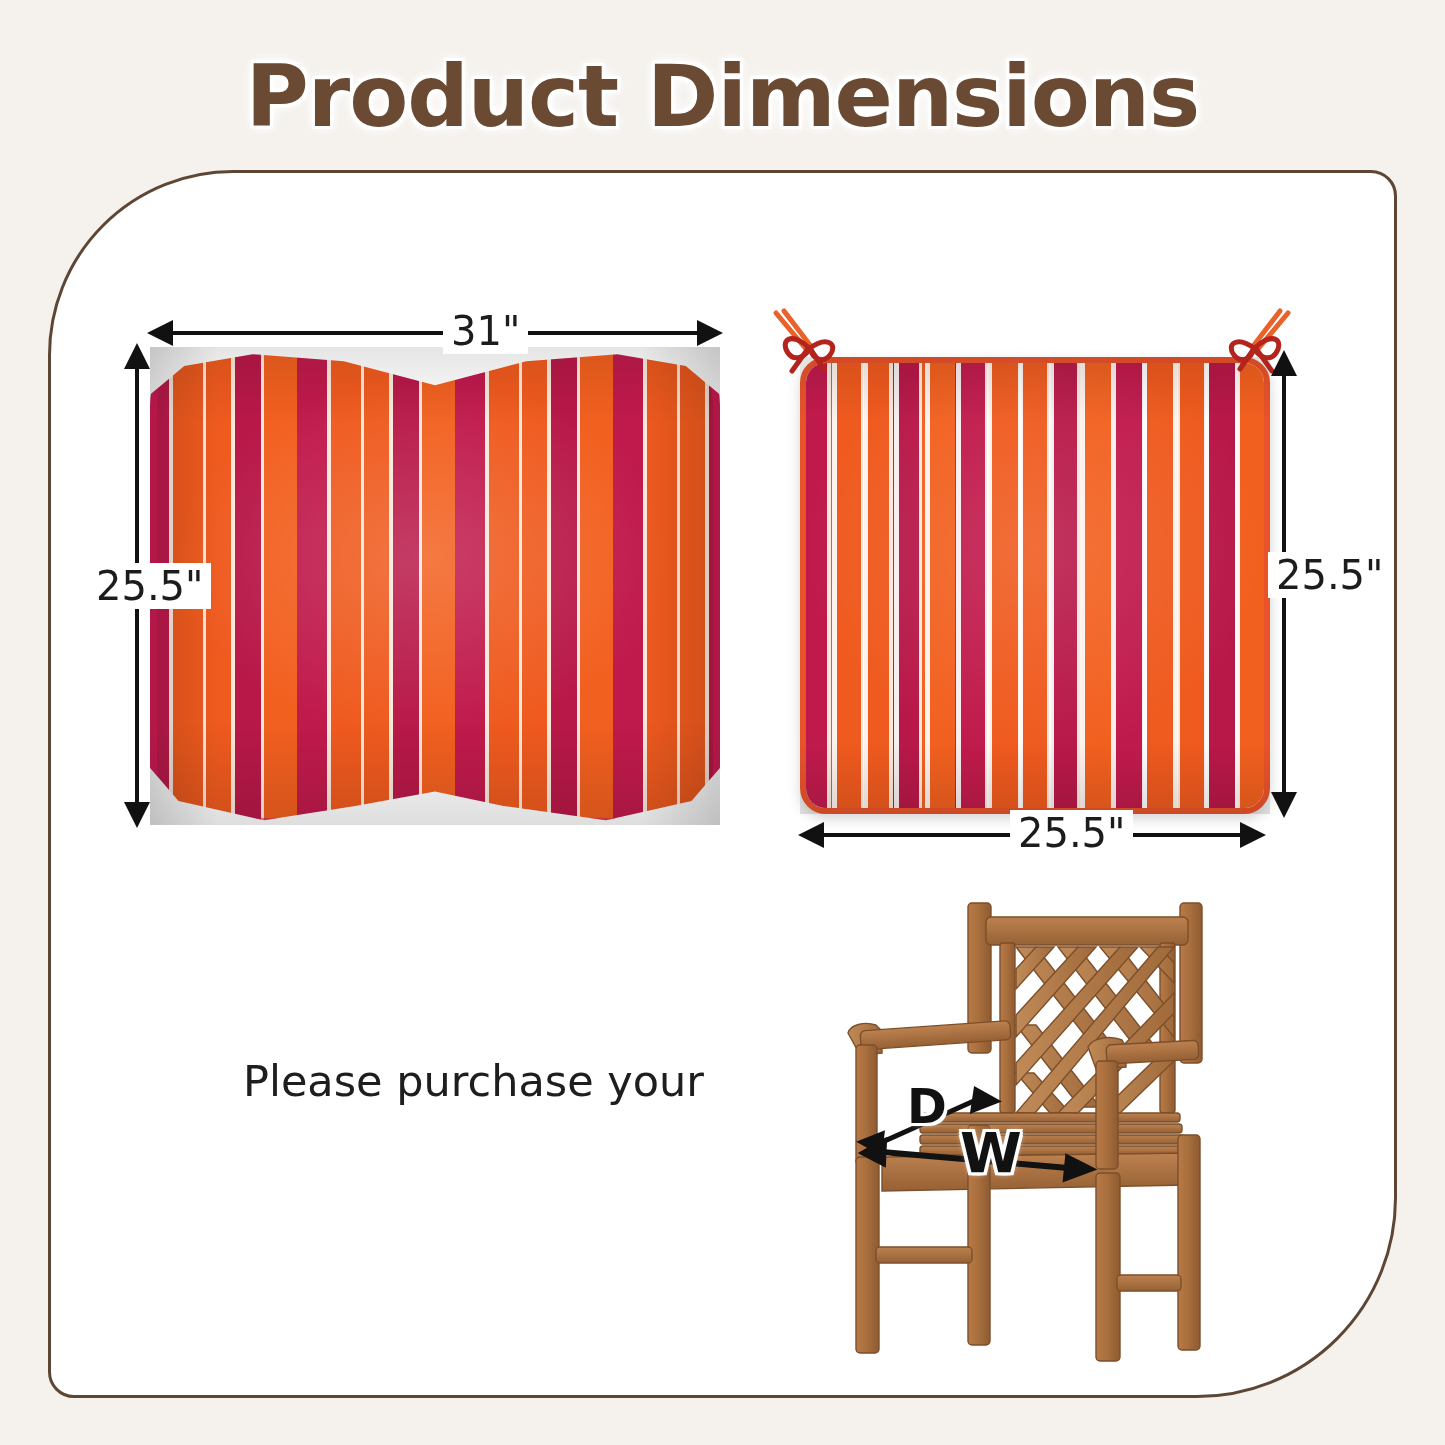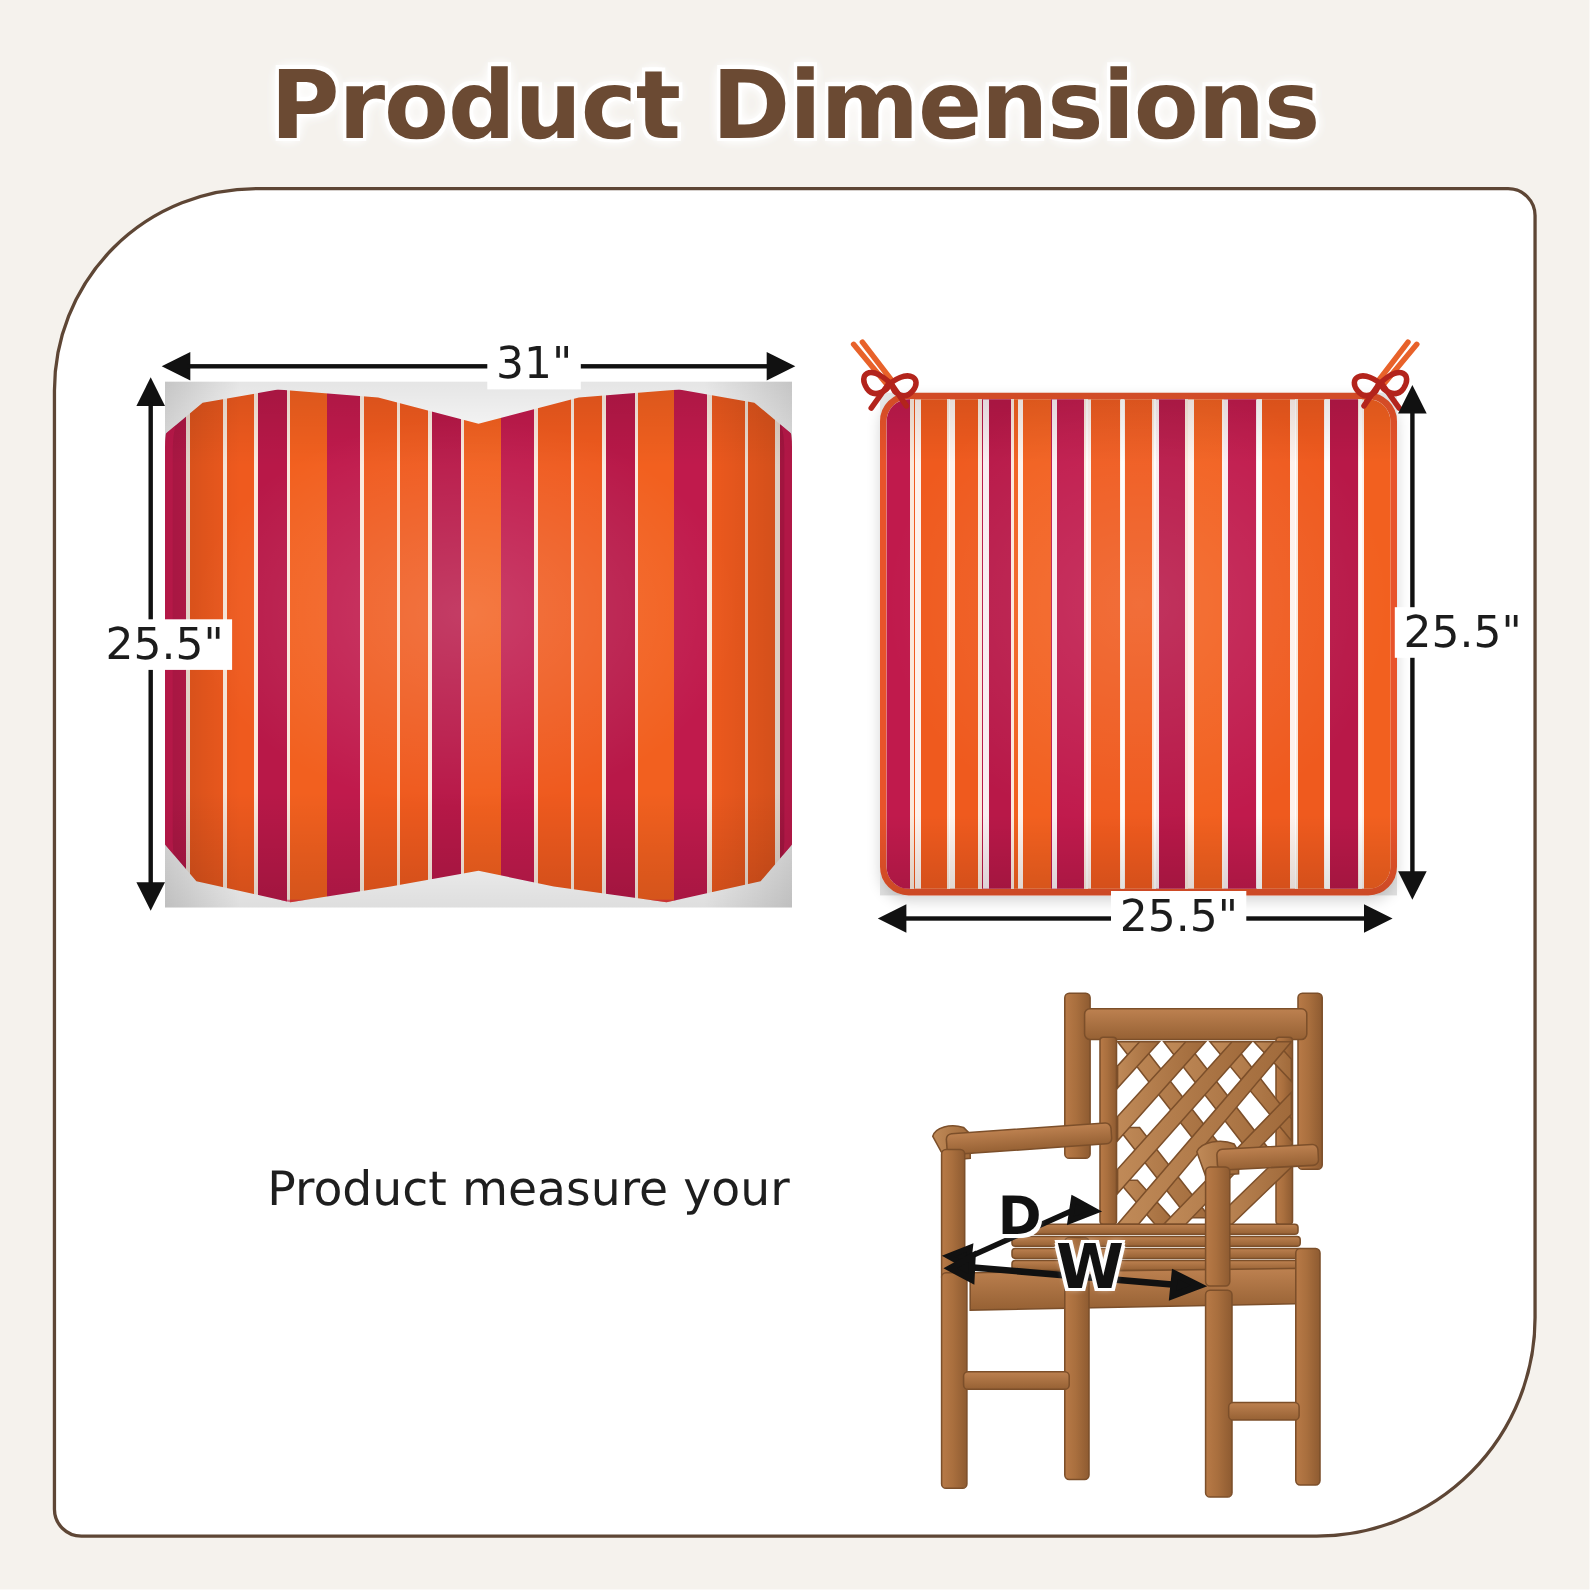--- a/index.html
+++ b/index.html
@@ -228,21 +228,21 @@
 <div class="arrow-line arrow-v" style="left:1282px; top:373px; height:425px;"></div>
 <div class="ah ah-down" style="left:1271px; top:792px;"></div>
 <div class="dim-label" style="left:1268px; top:552px;">25.5"</div>
 
 <div class="ah ah-left" style="left:798px; top:822px;"></div>
 <div class="arrow-line arrow-h" style="left:821px; top:833px; width:425px;"></div>
 <div class="ah ah-right" style="left:1240px; top:822px;"></div>
 <div class="dim-label" style="left:1010px; top:810px;">25.5"</div>
 
 <div id="note">
-  <div>Product measure your</div>
+  <div>Please purchase your</div>
 </div>
 
 <div id="chair">
   <svg viewBox="0 0 390 480">
     <defs>
       <linearGradient id="wd" x1="0" y1="0" x2="1" y2="0">
         <stop offset="0%" stop-color="#B87A47"></stop>
         <stop offset="45%" stop-color="#A96F3E"></stop>
         <stop offset="100%" stop-color="#8E5B31"></stop>
       </linearGradient>

